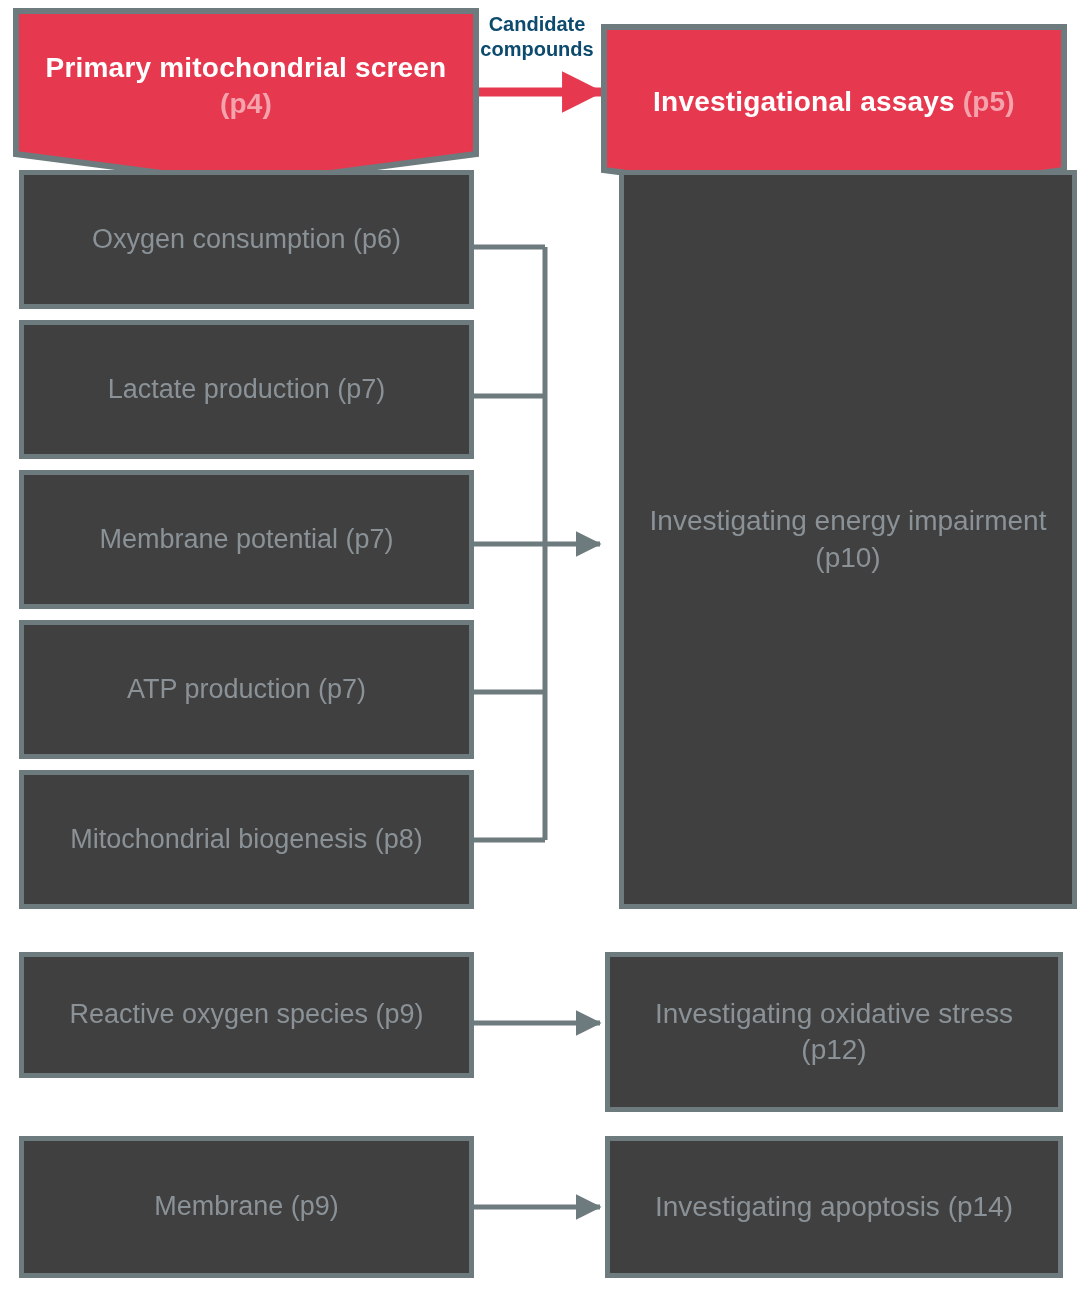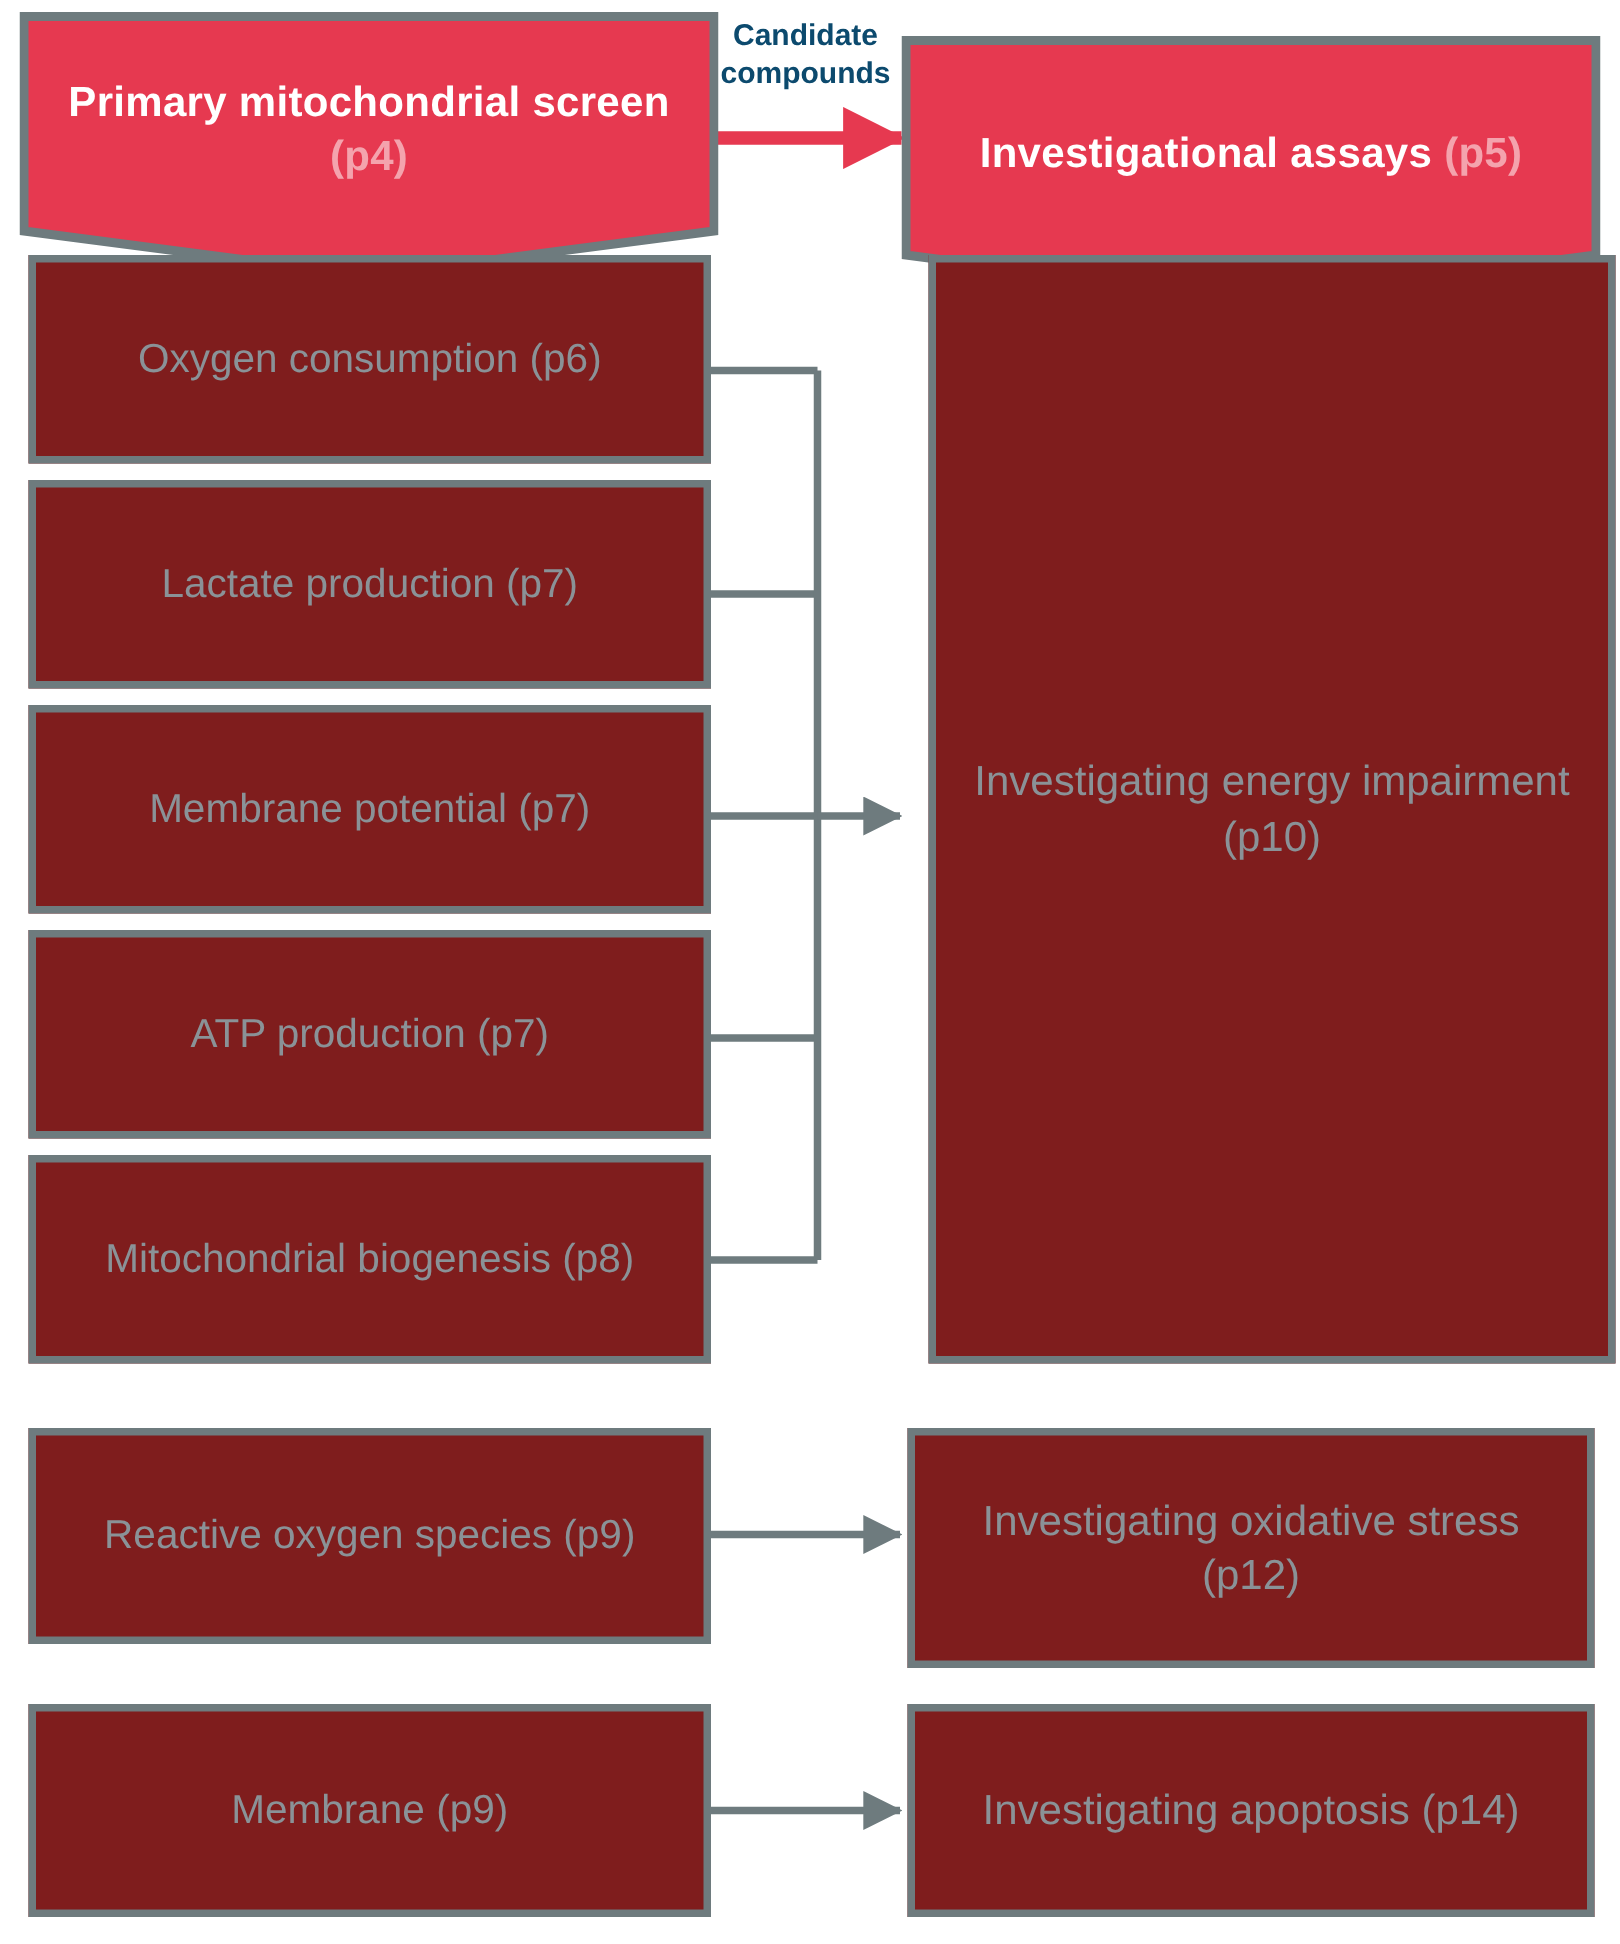--- a/index.html
+++ b/index.html
@@ -53,39 +53,39 @@
   #banner-left  { left: 13px;  top: 8px;  width: 466px; height: 182px; font-size: 28px; }
   #banner-right { left: 601px; top: 24px;  width: 466px; height: 182px; font-size: 28px; }
   #banner-left  .btext { transform: translateY(-13px); }
   #banner-right .btext { transform: translateY(-13px); }
 
   
   .box {
     position: absolute;
     box-sizing: border-box;
     border: 5px solid #6e7b7e;
-    background: #7f1d1d;
+    background: #404040;
     display: flex;
     align-items: center;
     justify-content: center;
     text-align: center;
     color: #8a9297;
     font-size: 27px;
     line-height: 1.3;
     padding: 0 14px;
   }
   .box .txt { display: block; width: 100%; }
 
   
   #box-o2   { left: 19px; top: 170px; width: 455px; height: 139px; }
   #box-lac  { left: 19px; top: 320px; width: 455px; height: 139px; }
   #box-mem  { left: 19px; top: 470px; width: 455px; height: 139px; }
   #box-atp  { left: 19px; top: 620px; width: 455px; height: 139px; }
   #box-bio  { left: 19px; top: 770px; width: 455px; height: 139px; }
-  #box-ros  { left: 19px; top: 952px; width: 455px; height: 144px; }
+  #box-ros  { left: 19px; top: 952px; width: 455px; height: 126px; }
   #box-apo  { left: 19px; top: 1136px; width: 455px; height: 142px; }
 
   
   #box-energy { left: 605px; top: 170px; width: 458px; height: 739px; font-size: 28px; margin-left: 14px; }
   #box-ox     { left: 605px; top: 952px; width: 458px; height: 160px; font-size: 28px; }
   #box-apo-r  { left: 605px; top: 1136px; width: 458px; height: 142px; font-size: 28px; }
 </style>
 </head>
 <body>
 

